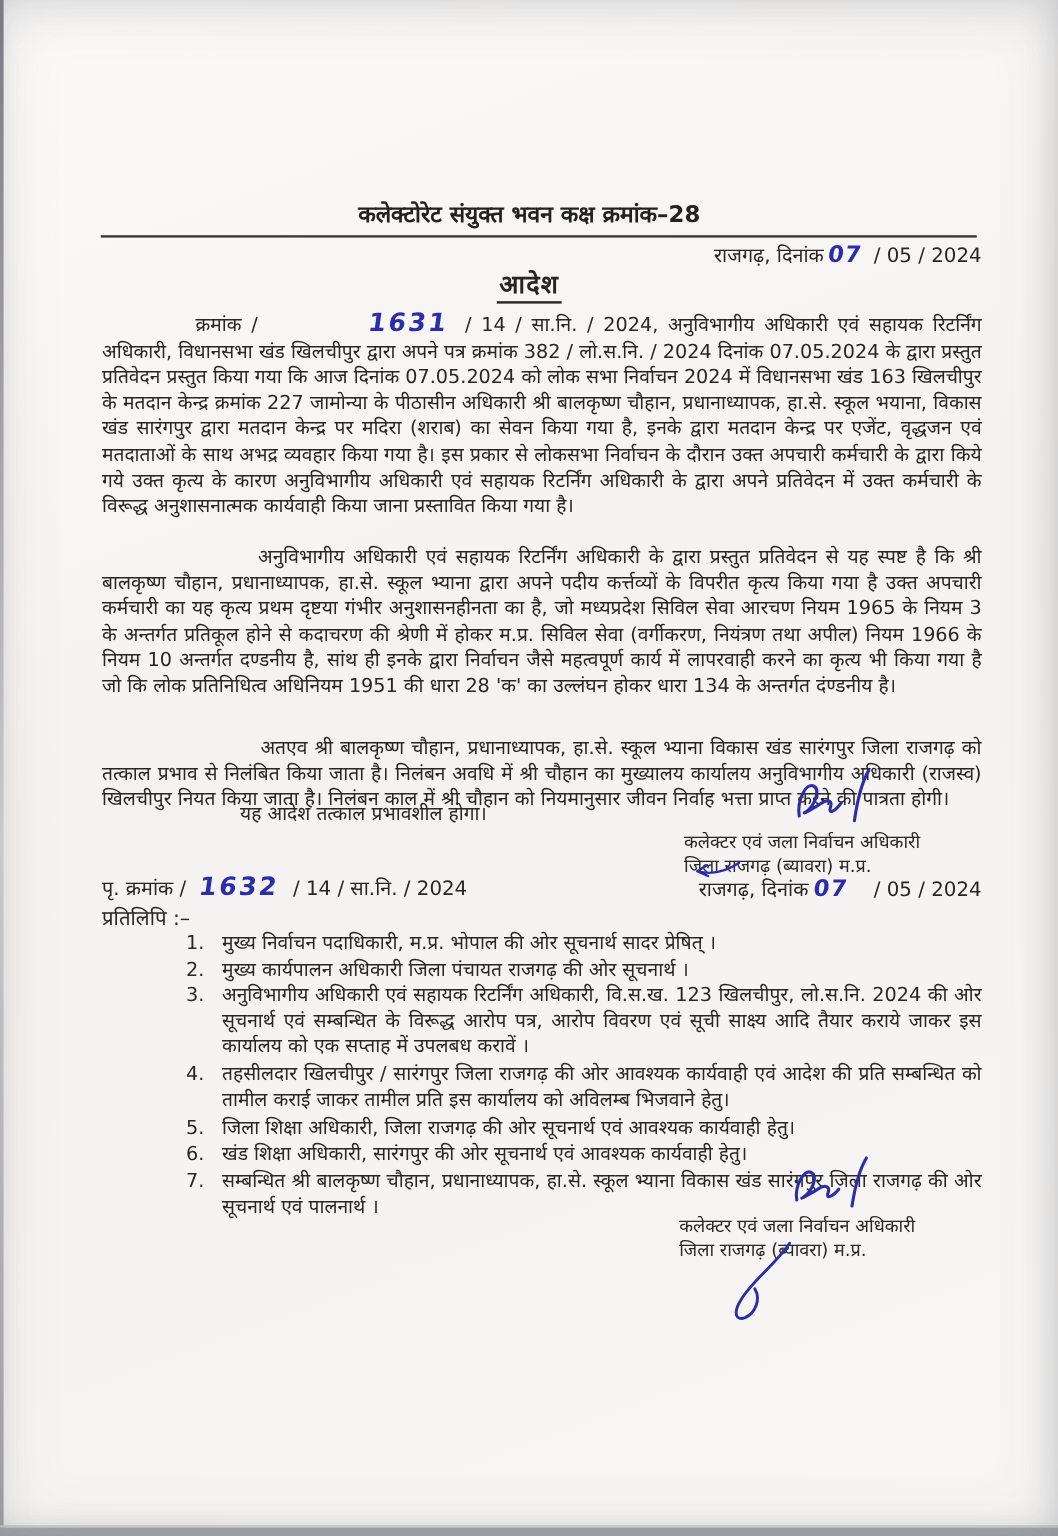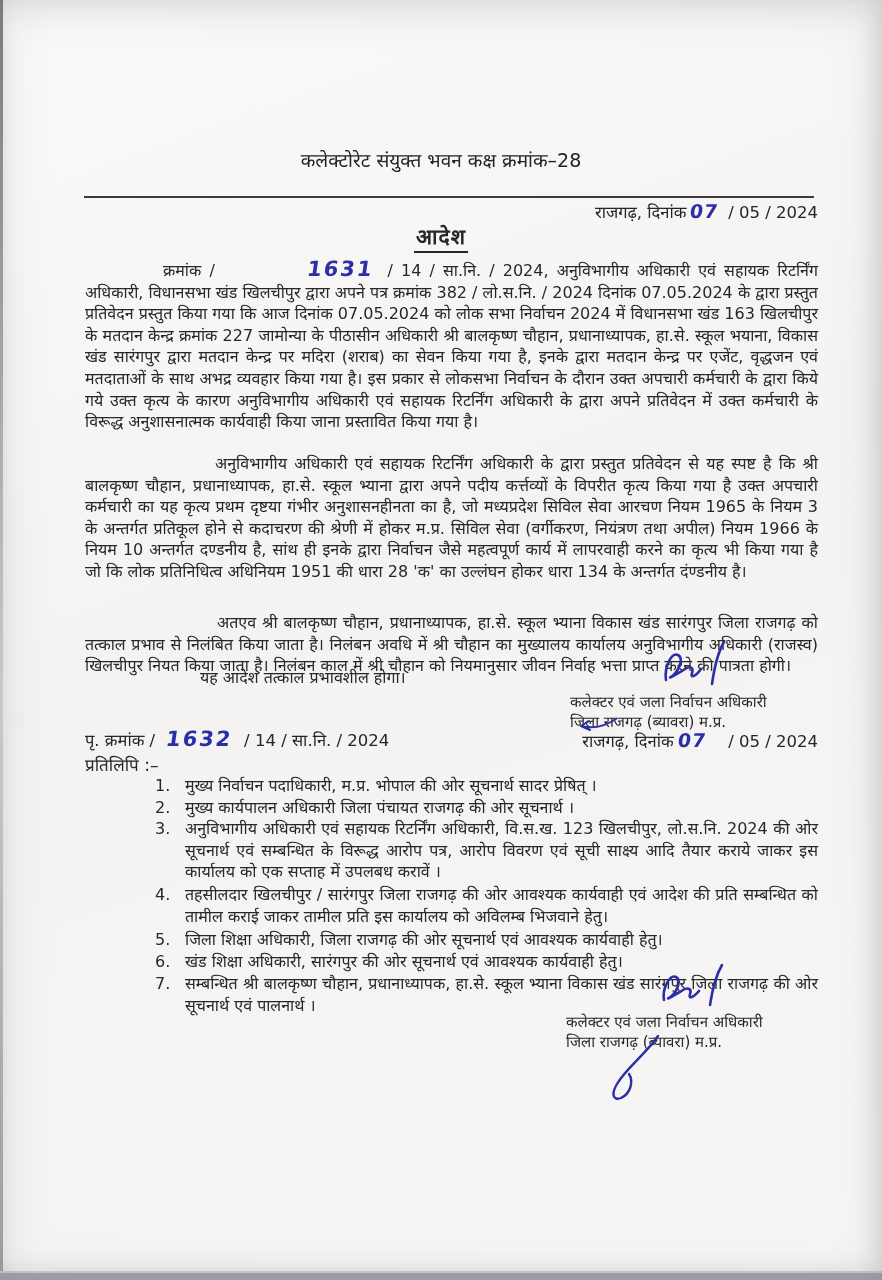--- a/index.html
+++ b/index.html
@@ -21,21 +21,21 @@
   }
   .edge-left{position:absolute;left:0;top:0;width:3px;height:100%;
     background:linear-gradient(to bottom,rgba(45,45,52,.6),rgba(45,45,52,.12) 55%,rgba(45,45,52,.4));}
   .edge-bottom{position:absolute;left:0;bottom:0;width:100%;height:7px;background:#a9abb0;}
   .edge-bottom2{position:absolute;left:0;bottom:7px;width:100%;height:2px;background:#d2d3d6;}
 
   .abs{position:absolute;}
   .center{left:0;right:0;text-align:center;}
 
   .hdr-office{top:98px;font-size:28px;font-weight:bold;letter-spacing:.5px;color:#1e1e1e;}
-  .hdr-address{top:147px;font-size:19px;font-weight:normal;color:#222;}
+  .hdr-address{top:165px;font-size:19px;font-weight:bold;color:#222;}
   .hdr-contact{top:174px;font-size:15px;font-weight:bold;
     font-family:"Liberation Serif","DejaVu Serif",serif;color:#1d1d1d;letter-spacing:.2px;}
   .rule{top:196px;left:84px;width:730px;height:0;border-top:2px solid #3a3a3a;}
 
   .dateline{font-size:16.5px;color:#262626;white-space:nowrap;}
   .date-top{top:200px;right:64px;}
   .ink{color:#2b2ea8;font-weight:bold;display:inline-block;transform:skewX(-8deg);}
   .ink-day{font-size:19px;letter-spacing:1px;padding:0 4px;}
   .ink-num{font-size:21px;letter-spacing:2px;padding:0 6px;}
 

